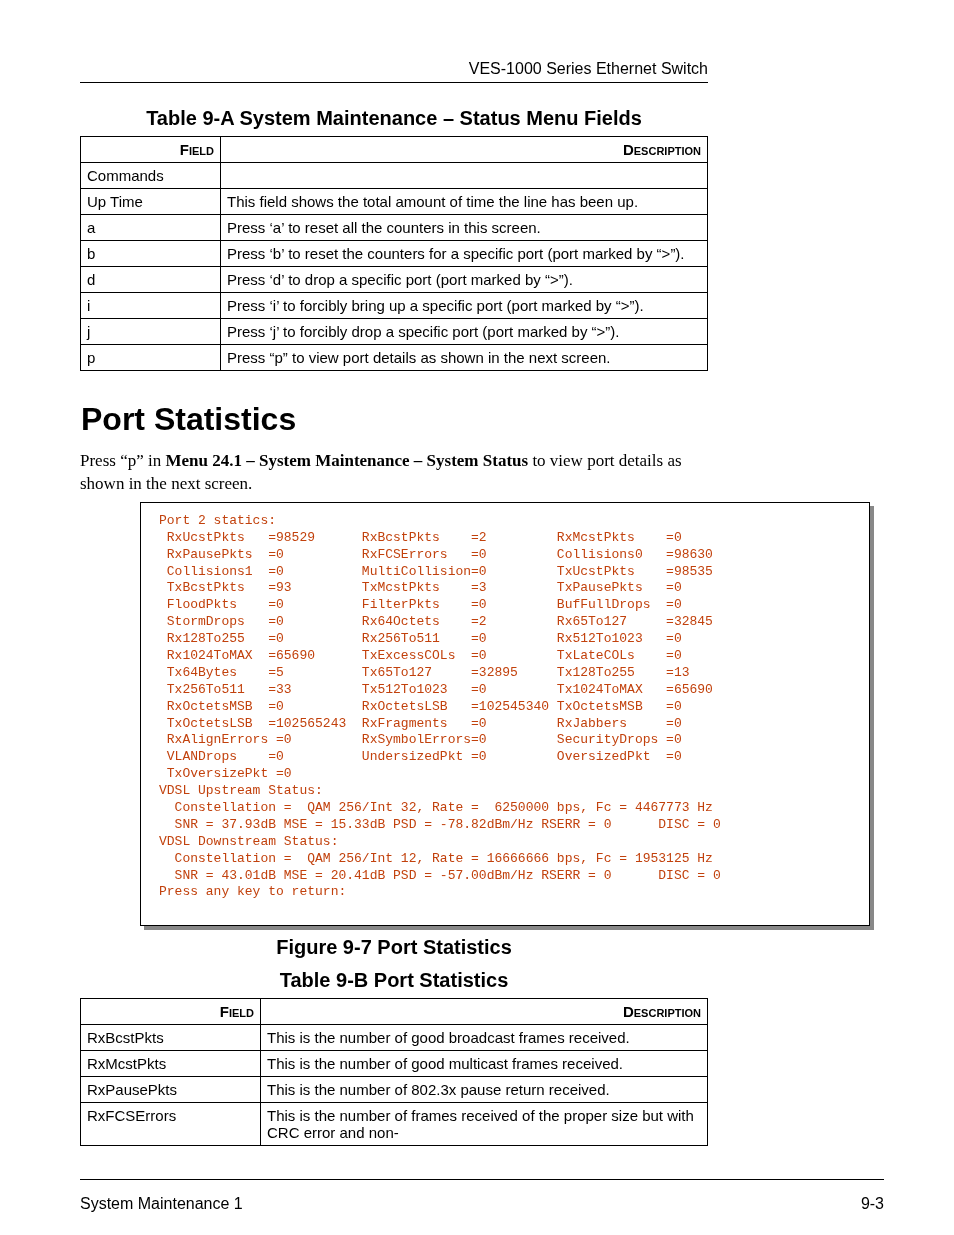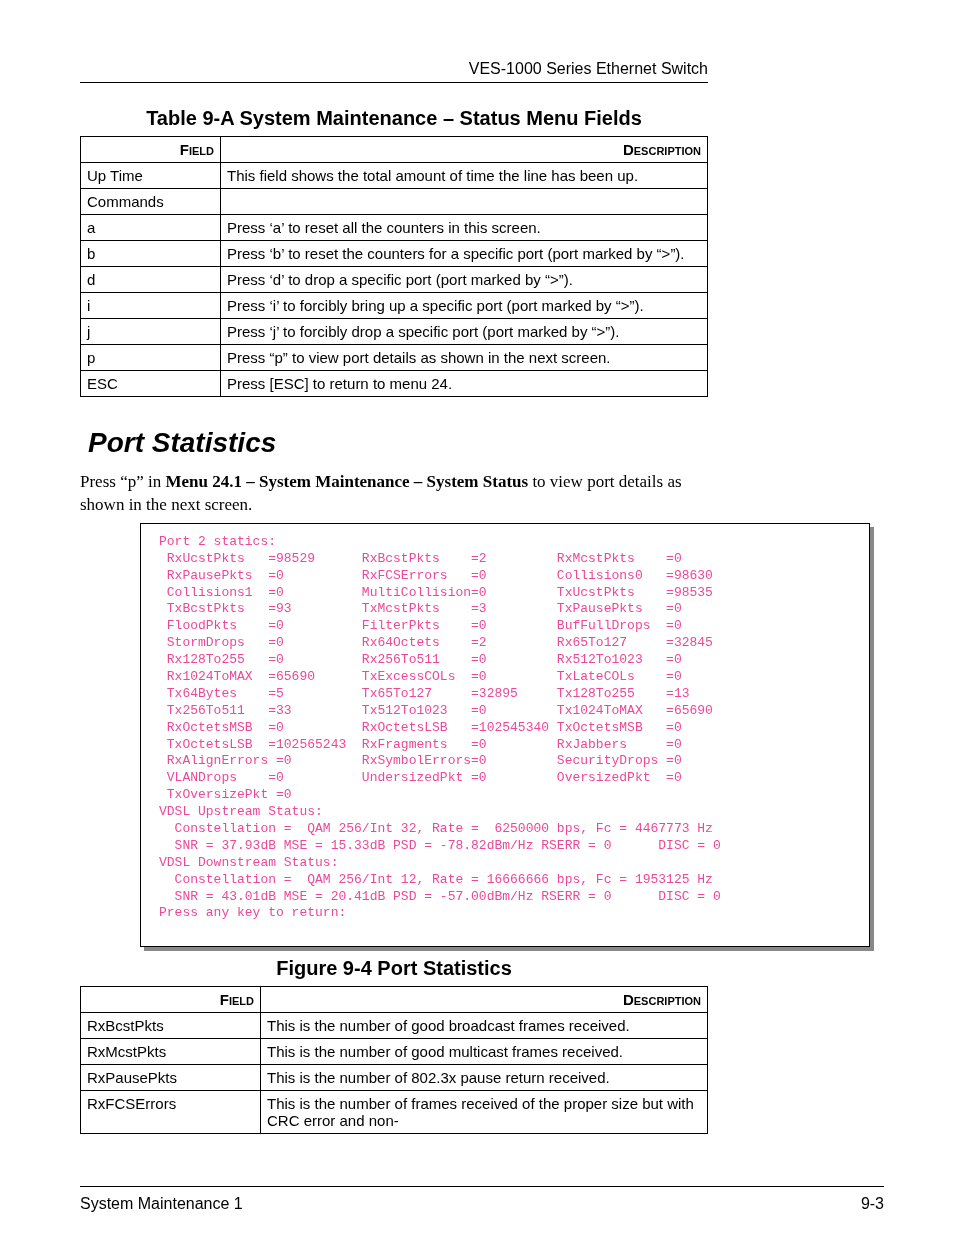--- a/index.html
+++ b/index.html
@@ -54,53 +54,52 @@
   table.defs th {
     font-variant: small-caps;
     font-weight: bold;
     text-align: right;
   }
   table.defs col.c1 { width: 140px; }
   table.defs col.c2 { }
   table.defs2 col.c1 { width: 180px; }
   .cmd-key { text-align: right; }
   h2.section {
-    font-style: italic;
     font-weight: bold;
-    font-size: 28px;
-    font-family: Arial, Helvetica, sans-serif;
-    margin: 30px 0 12px 8px;
+    font-size: 32px;
+    font-family: Arial, Helvetica, sans-serif;
+    margin: 30px 0 12px 1px;
   }
   p.body {
     font-family: "Times New Roman", Times, serif;
     font-size: 17px;
     margin: 0 0 0 0;
     line-height: 1.35;
   }
   .terminal-wrap {
     margin: 6px 0 6px 60px;
     width: 730px;
   }
   .terminal {
     border: 1px solid #000;
     padding: 10px 18px 24px 18px;
     font-family: "Courier New", Courier, monospace;
     font-size: 13px;
     white-space: pre;
     line-height: 1.30;
     box-shadow: 4px 4px 0 #888;
-    color: #ec4899;
+    color: #c2410c;
   }
   .footer {
     position: absolute;
     left: 80px;
     right: 70px;
     bottom: 22px;
     border-top: 1px solid #000;
-    padding-top: 8px;
+    padding-top: 15px;
     font-family: Arial, Helvetica, sans-serif;
     font-size: 16px;
     display: flex;
     justify-content: space-between;
   }
 </style>
 </head>
 <body>
 
 <div class="page">
@@ -117,28 +116,28 @@
         <col class="c2">
       </colgroup>
     <thead>
       <tr>
         <th>Field</th>
         <th>Description</th>
       </tr>
     </thead>
     <tbody id="tableA-body">
         <tr>
+          <td>Commands</td>
+          <td></td>
+        </tr>
+        <tr>
           <td>Up Time</td>
           <td>This field shows the total amount of time the line has been up.</td>
         </tr>
         <tr>
-          <td>Commands</td>
-          <td></td>
-        </tr>
-        <tr>
           <td class="cmd-key">a</td>
           <td>Press ‘a’ to reset all the counters in this screen.</td>
         </tr>
         <tr>
           <td class="cmd-key">b</td>
           <td>Press ‘b’ to reset the counters for a specific port (port marked by “&gt;”).</td>
         </tr>
         <tr>
           <td class="cmd-key">d</td>
           <td>Press ‘d’ to drop a specific port (port marked by “&gt;”).</td>
@@ -147,24 +146,20 @@
           <td class="cmd-key">i</td>
           <td>Press ‘i’ to forcibly bring up a specific port (port marked by “&gt;”).</td>
         </tr>
         <tr>
           <td class="cmd-key">j</td>
           <td>Press ‘j’ to forcibly drop a specific port (port marked by “&gt;”).</td>
         </tr>
         <tr>
           <td class="cmd-key">p</td>
           <td>Press “p” to view port details as shown in the next screen.</td>
-        </tr>
-        <tr>
-          <td class="cmd-key">ESC</td>
-          <td>Press [ESC] to return to menu 24.</td>
         </tr>
       </tbody>
   </table>
 
   <h2 class="section">Port Statistics</h2>
 
   <p class="body">
     <span>Press “p” in </span><b>Menu 24.1 – System Maintenance – System Status</b><span> to view port details as shown in the next screen.</span>
   </p>
 
@@ -187,21 +182,22 @@
  TxOversizePkt =0
 VDSL Upstream Status:
   Constellation =  QAM 256/Int 32, Rate =  6250000 bps, Fc = 4467773 Hz
   SNR = 37.93dB MSE = 15.33dB PSD = -78.82dBm/Hz RSERR = 0      DISC = 0
 VDSL Downstream Status:
   Constellation =  QAM 256/Int 12, Rate = 16666666 bps, Fc = 1953125 Hz
   SNR = 43.01dB MSE = 20.41dB PSD = -57.00dBm/Hz RSERR = 0      DISC = 0
 Press any key to return:</div>
   </div>
 
-  <div class="table-caption">Figure 9-4 Port Statistics</div>
+  <div class="table-caption">Figure 9-7 Port Statistics</div>
+  <div class="table-caption">Table 9-B Port Statistics</div>
 
   <table class="defs defs2">
     <colgroup>
         <col class="c1">
         <col class="c2">
       </colgroup>
     <thead>
       <tr>
         <th>Field</th>
         <th>Description</th>

